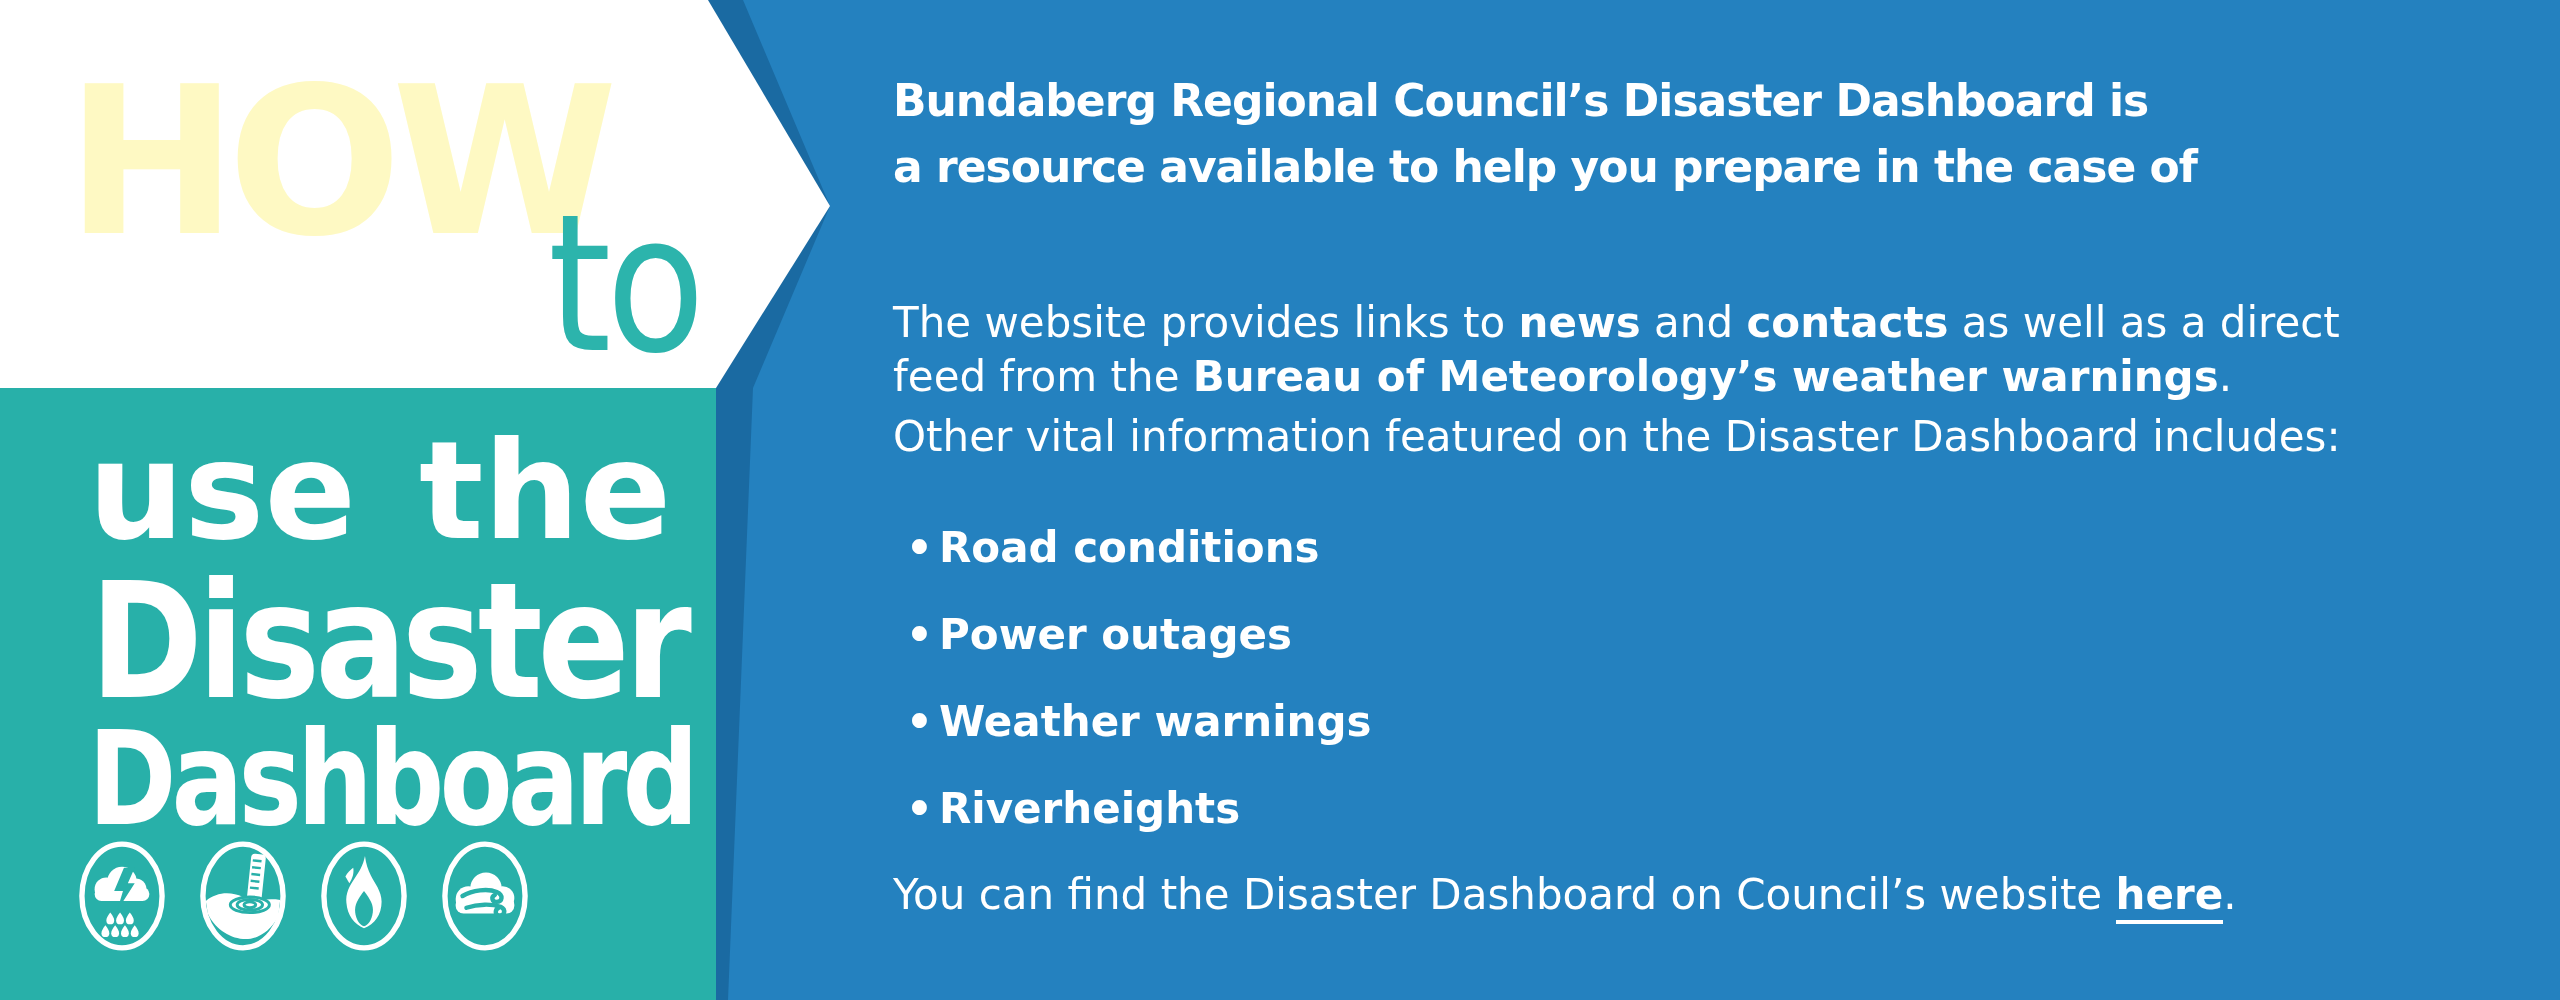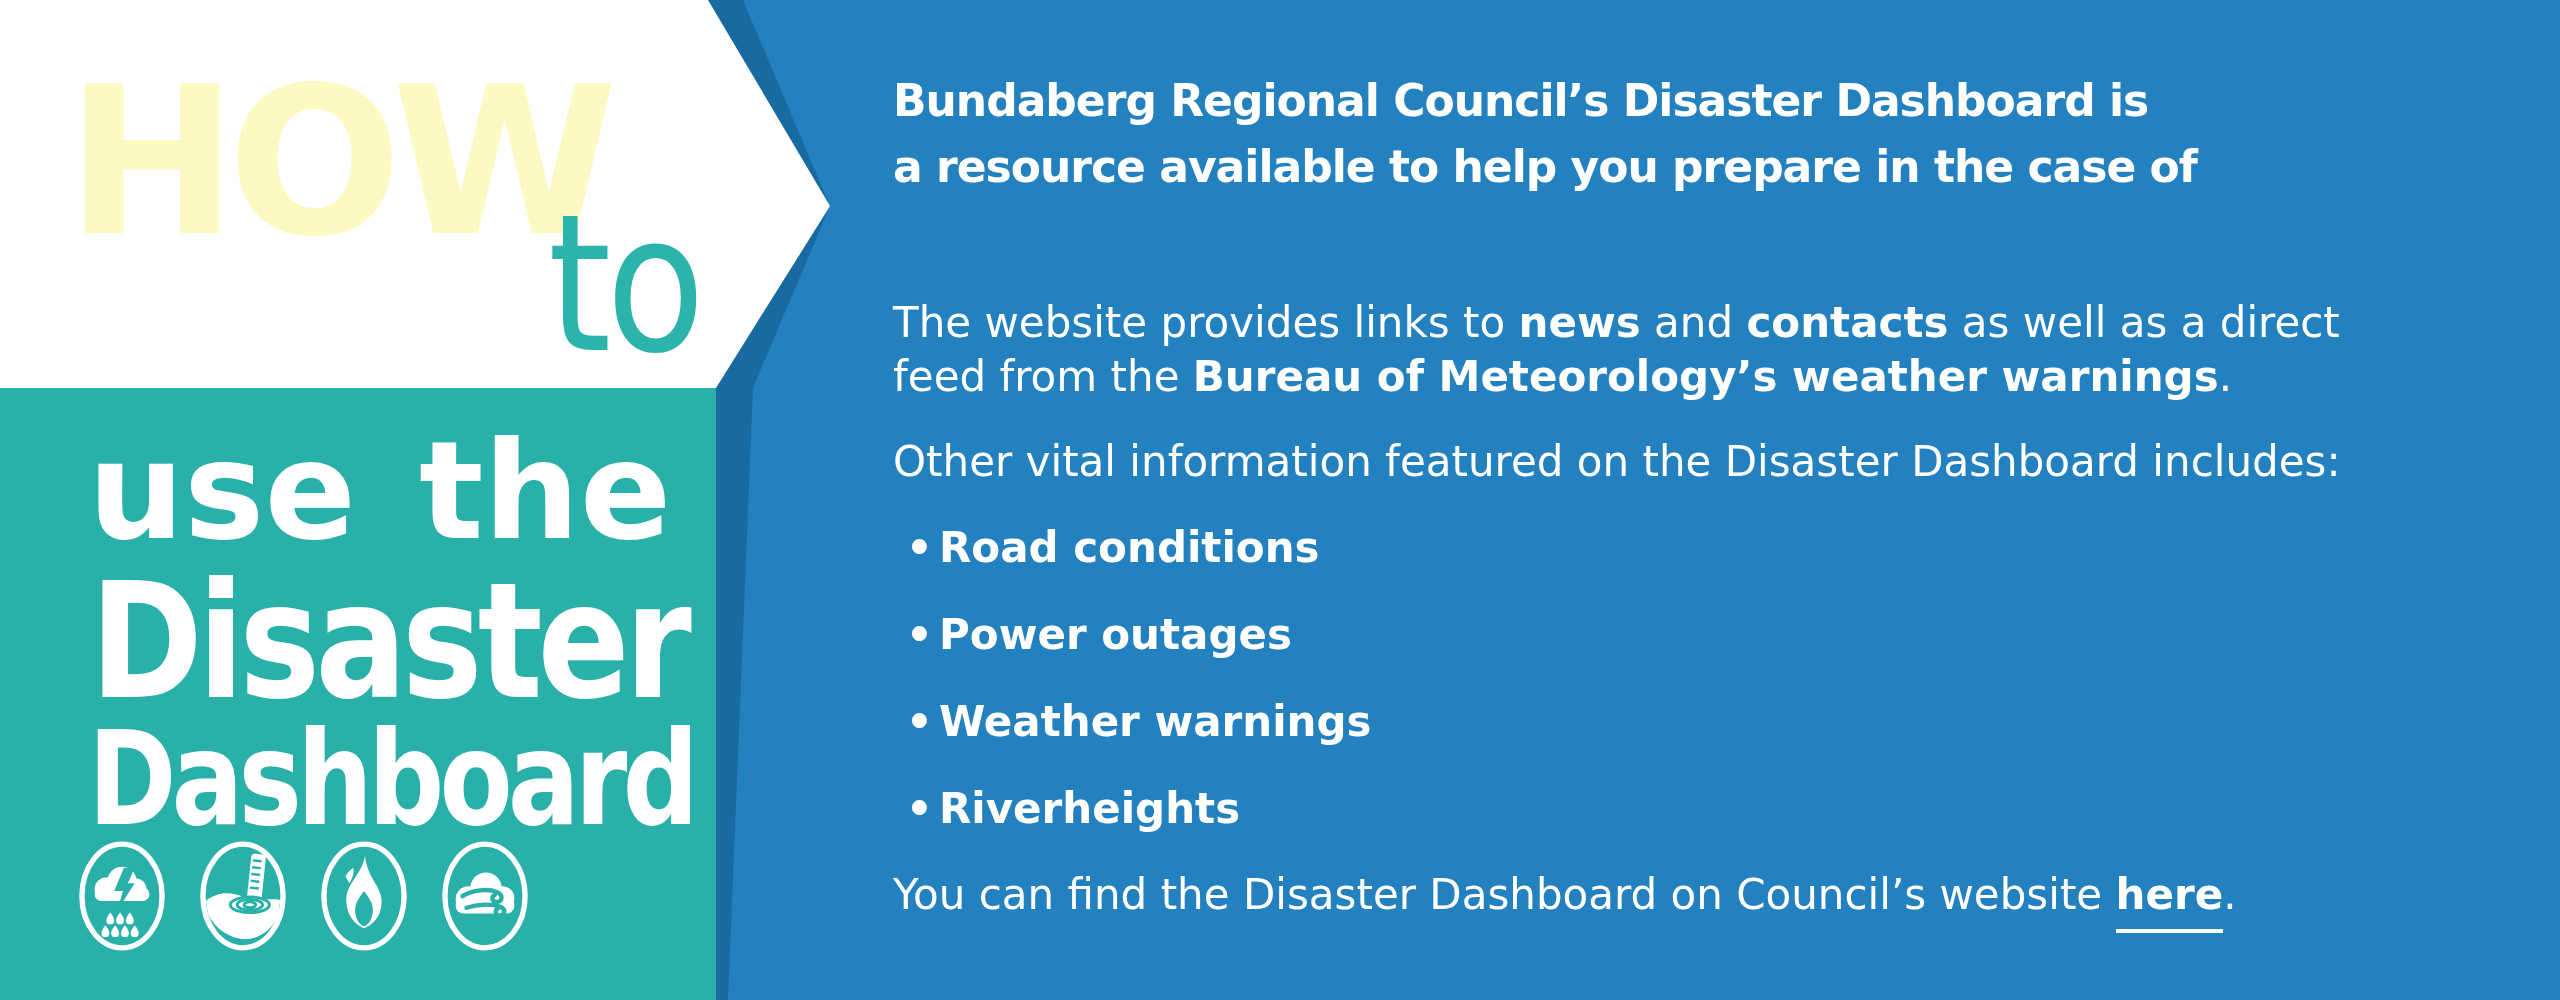--- a/index.html
+++ b/index.html
@@ -27,28 +27,28 @@
   .tl-disaster{left:90px;top:562px;font-size:160px;letter-spacing:-6px;transform:scaleX(0.85);transform-origin:left top;}
   .tl-dashboard{left:88px;top:714px;font-size:130px;letter-spacing:-6px;transform:scaleX(0.82);transform-origin:left top;}
 
   .icon-row{position:absolute;left:78px;top:837px;display:flex;gap:33px;}
   .icon-row svg{display:block;}
 
   
   .rcol{position:absolute;left:893px;color:#ffffff;white-space:nowrap;}
   .heading{top:68px;font-size:44px;line-height:66px;font-weight:bold;letter-spacing:-1px;}
   .para1{top:296px;font-size:42px;line-height:54px;}
-  .para2{top:435px;font-size:42px;line-height:54px;}
+  .para2{top:410px;font-size:42px;line-height:54px;}
   .b{font-weight:bold;margin-top:7px;}
   .bullets{top:524px;margin:0;padding:0;list-style:none;font-size:42px;line-height:48px;}
   .bullets li{height:87px;display:flex;align-items:flex-start;}
   .dot{width:20px;margin-left:13px;font-weight:bold;}
   .bullet-label{font-weight:bold;margin-left:13px;}
   .footer-line{top:868px;font-size:42px;line-height:54px;}
-  .here-link{font-weight:bold;border-bottom:4px solid #ffffff;padding-bottom:10px;color:#ffffff;text-decoration:none;}
+  .here-link{font-weight:bold;border-bottom:4px solid #ffffff;padding-bottom:1px;color:#ffffff;text-decoration:none;}
 </style>
 </head>
 <body>
 
 <svg id="bg" viewBox="0 0 2560 1000" preserveAspectRatio="none">
   <rect x="0" y="0" width="2560" height="1000" fill="#2481bf"></rect>
   <polygon points="640,0 743,0 830,206 753,388 728,1000 640,1000" fill="#1a6aa2"></polygon>
   <polygon points="0,0 708,0 830,206 716,388 0,388" fill="#ffffff"></polygon>
   <rect x="0" y="388" width="716" height="612" fill="#28b0a9"></rect>
 </svg>

